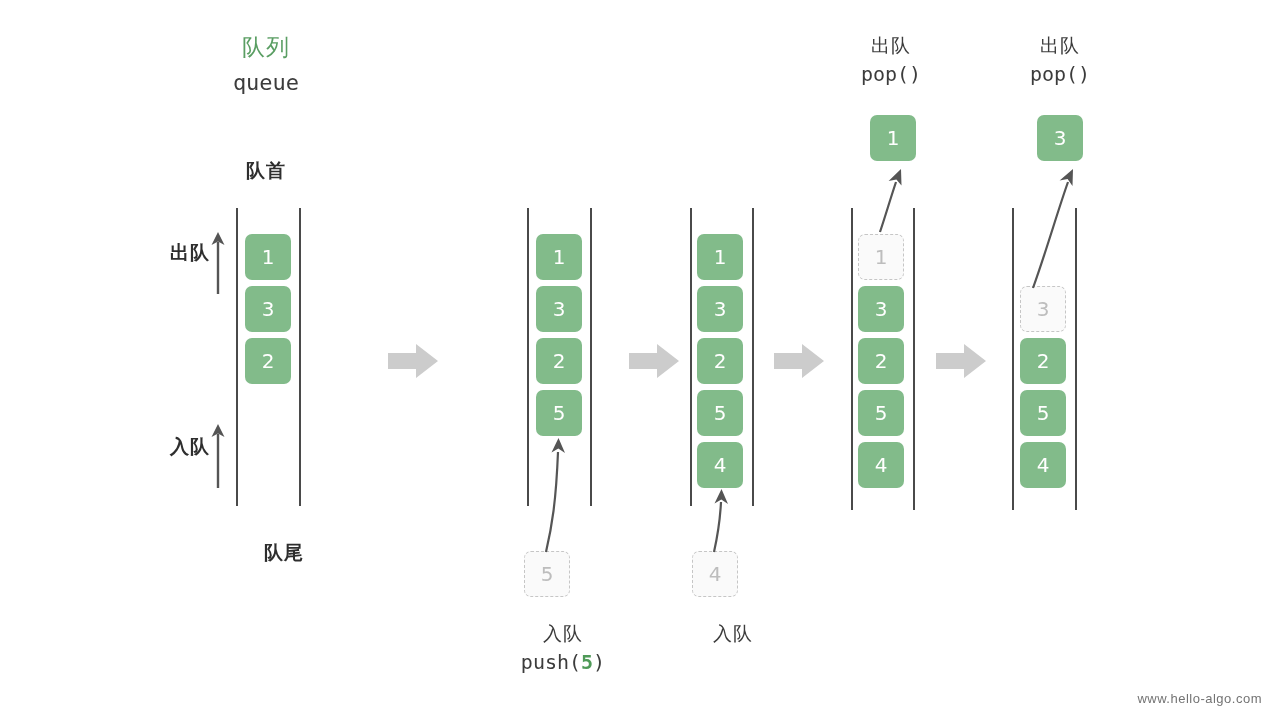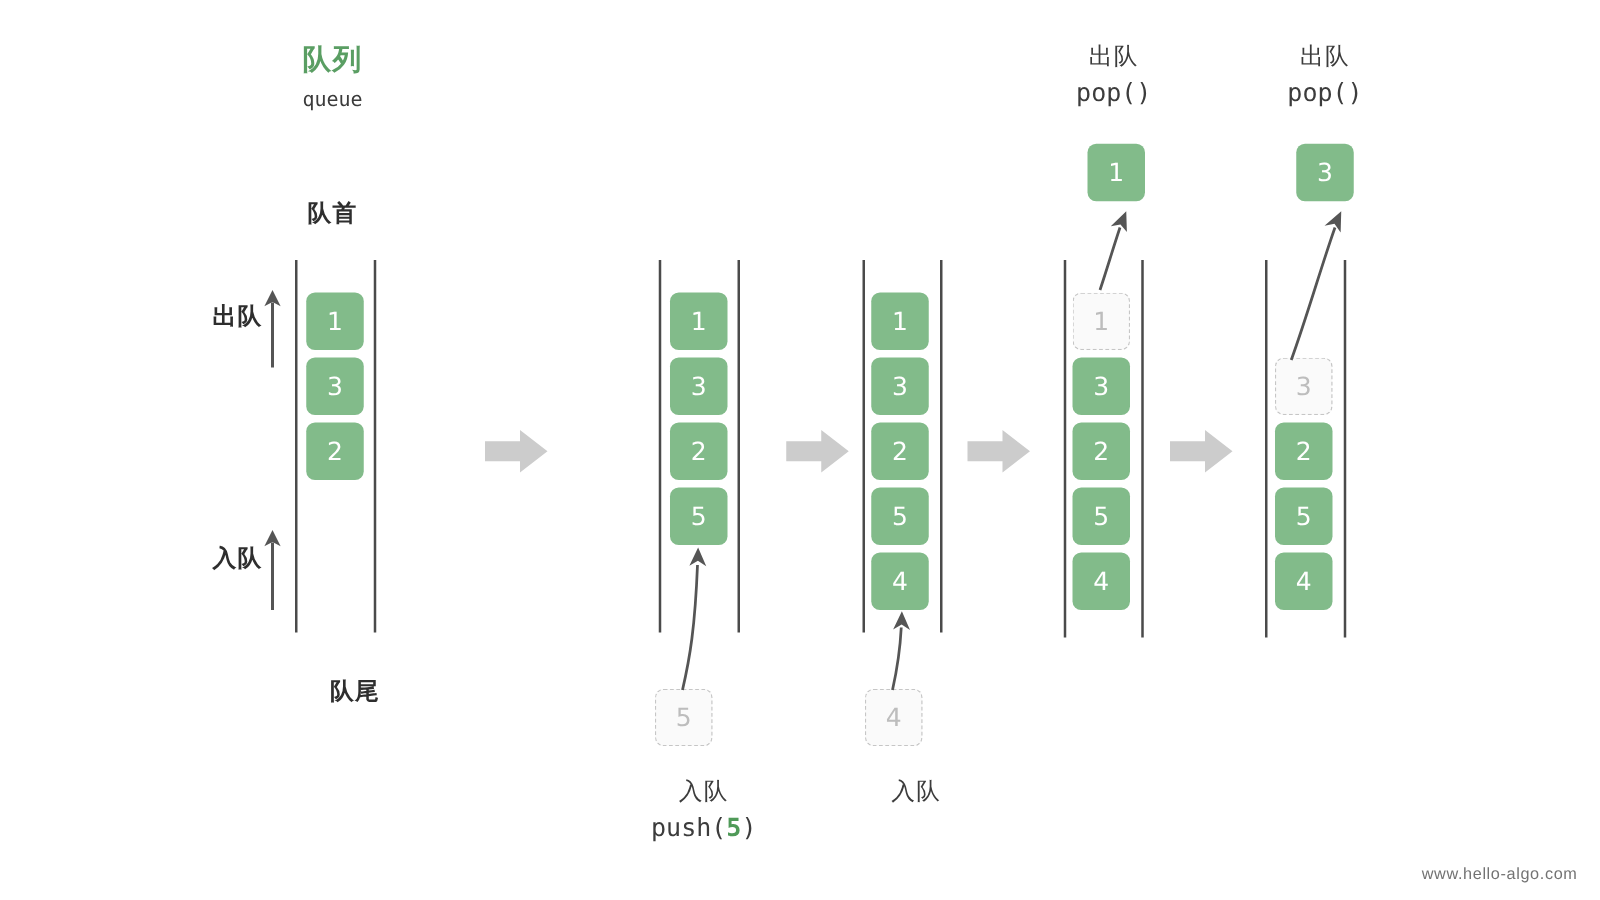--- a/index.html
+++ b/index.html
@@ -17,28 +17,28 @@
   }
   .stage {
     position: absolute;
     inset: 0;
   }
   .abs { position: absolute; }
 
   
   .title-cn {
     font-size: 23px;
-    font-weight: bold;
+    font-weight: normal;
     color: #5a9e63;
     text-align: center;
     letter-spacing: 1px;
   }
   .title-en {
     font-family: "DejaVu Sans Mono", "Liberation Mono", monospace;
-    font-size: 16px;
+    font-size: 22px;
     color: #3c3c3c;
     text-align: center;
   }
   .label-cn-bold {
     font-size: 19px;
     font-weight: bold;
     color: #2e2e2e;
     text-align: center;
     letter-spacing: 1px;
   }

